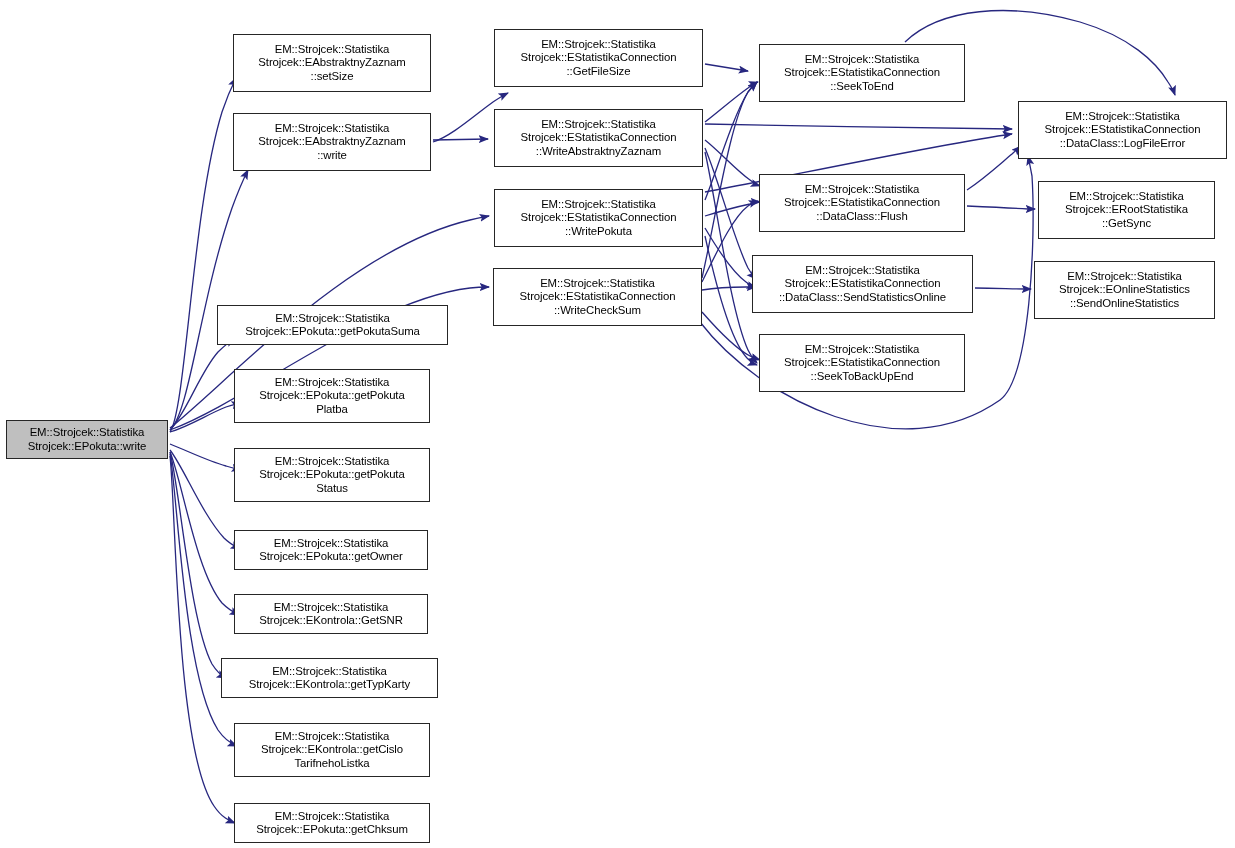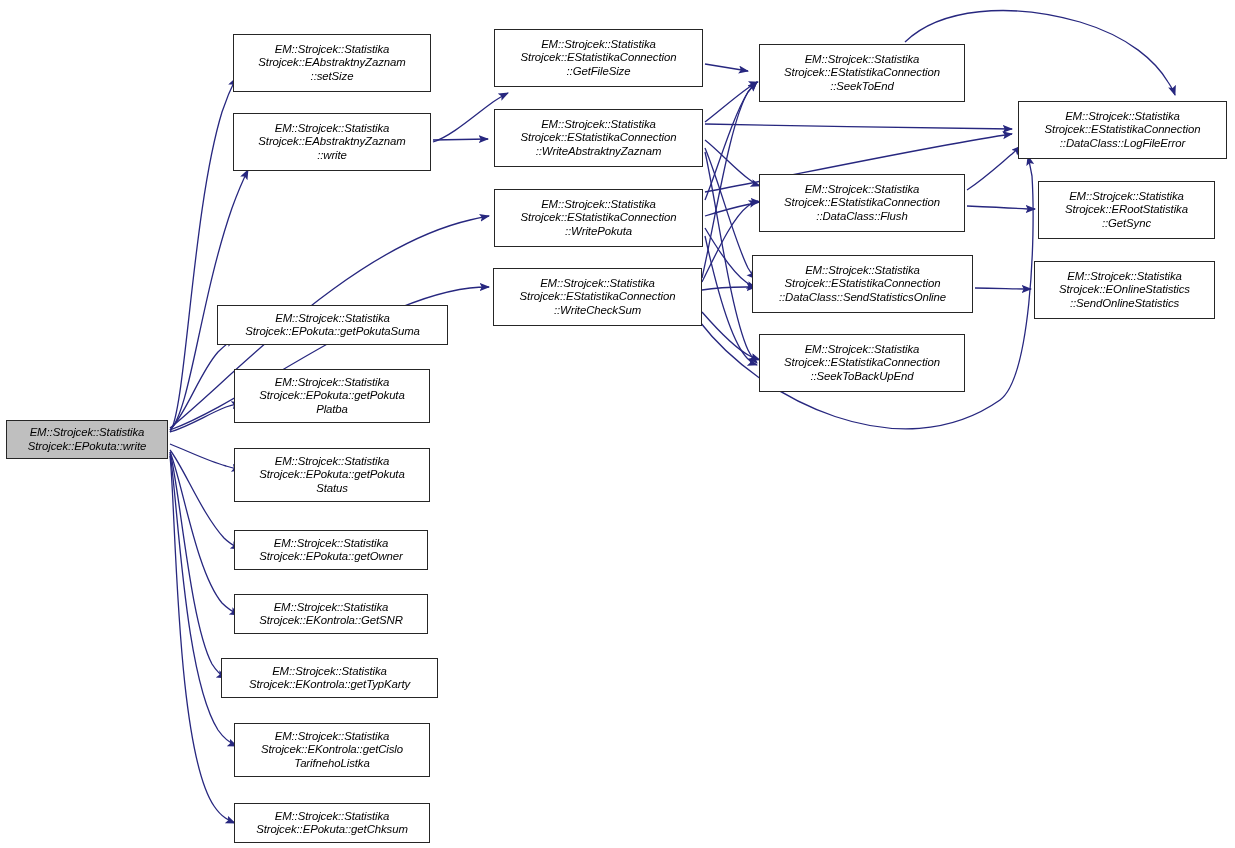--- a/index.html
+++ b/index.html
@@ -3,21 +3,21 @@
 <meta charset="utf-8">
 <style>
   html,body{margin:0;padding:0;background:#ffffff;}
   body{width:1235px;height:848px;overflow:hidden;
        font-family:"Liberation Sans","DejaVu Sans",sans-serif;}
   #graph{position:relative;width:1235px;height:848px;background:#fff;}
   svg.edges{position:absolute;left:0;top:0;width:1235px;height:848px;}
   .node{position:absolute;box-sizing:border-box;border:1px solid #262626;
         background:#ffffff;display:flex;align-items:center;justify-content:center;
         text-align:center;color:#000;font-size:11.4px;line-height:13.4px;
-        letter-spacing:-0.1px;padding:1px 3px;font-style:italic;}
+        letter-spacing:-0.1px;padding:1px 3px;}
   .node.root{background:#bfbfbf;border-color:#262626;}
   .node span{display:block;white-space:pre-line;}
 </style>
 </head>
 <body>
 
 <div id="graph">
   <svg class="edges" viewBox="0 0 1235 848" preserveAspectRatio="none">
     <defs>
       <marker id="arrow" markerWidth="9" markerHeight="9" refX="7.2" refY="3.1" orient="auto" markerUnits="strokeWidth">

